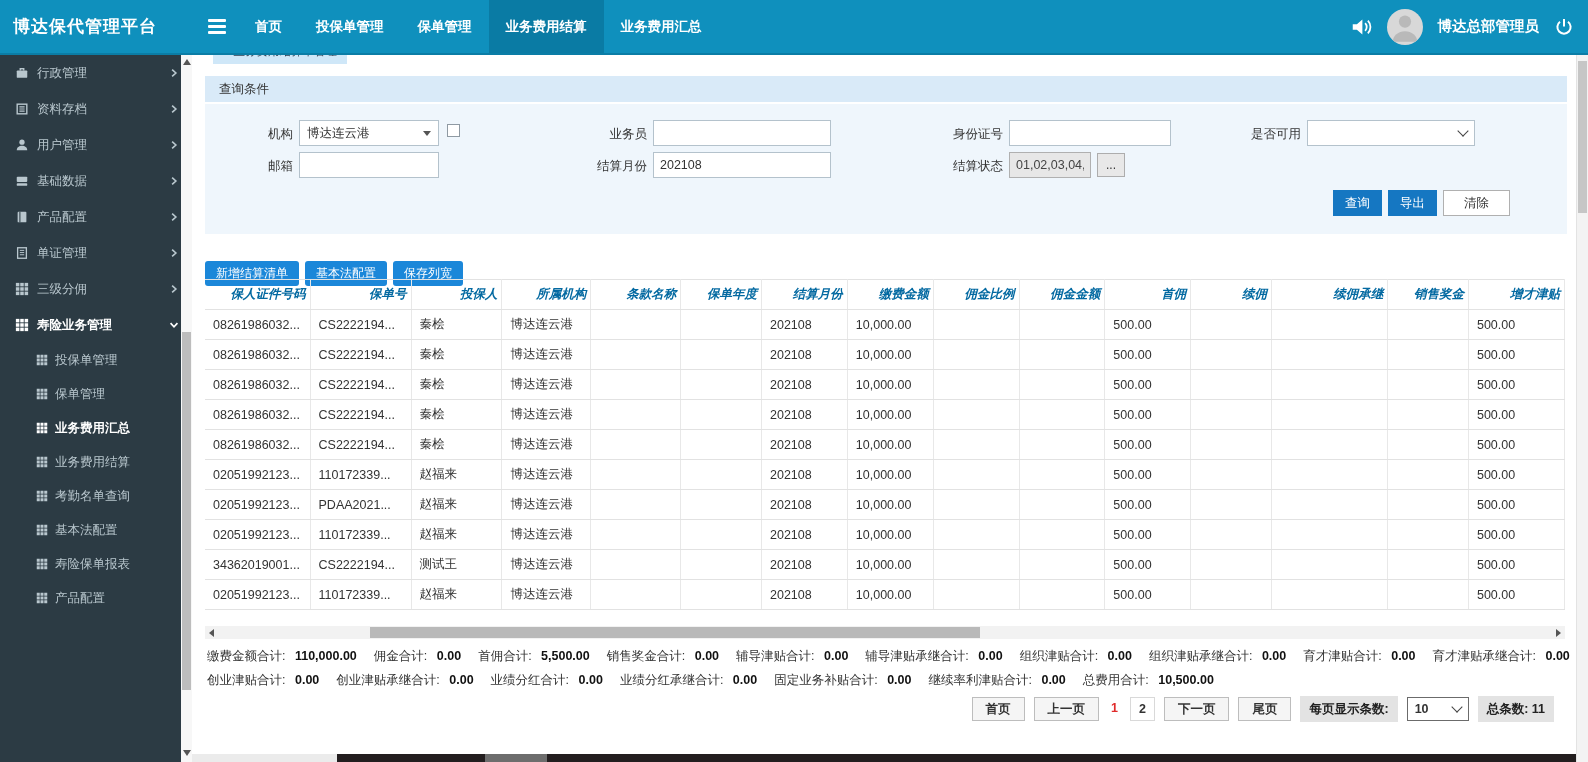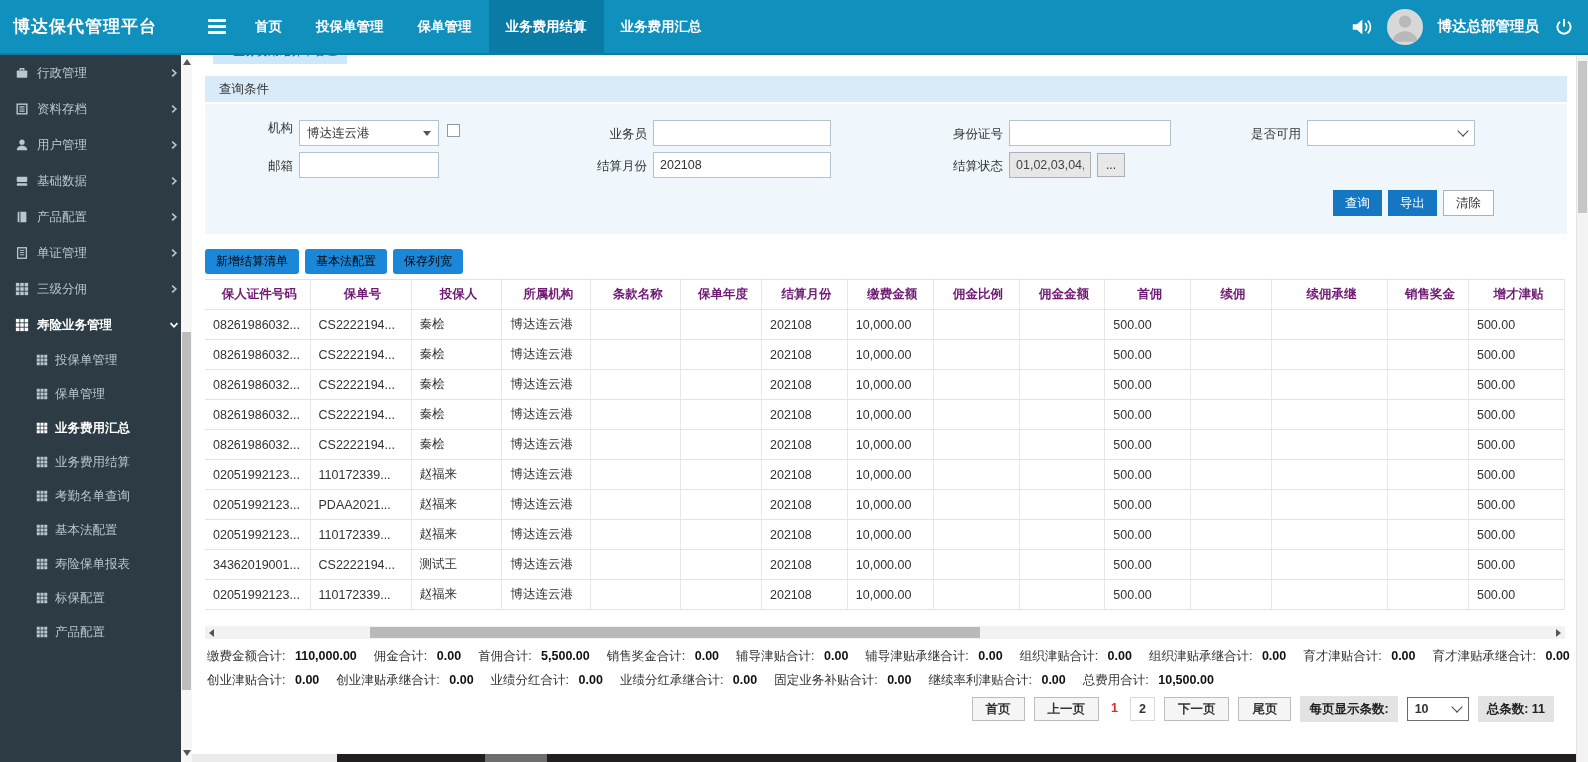--- a/index.html
+++ b/index.html
@@ -40,27 +40,27 @@
   .qp-body { margin-top:2px; height:130px; background:#eff6fc; position:relative; }
   .f-label { position:absolute; text-align:right; font-size:12.5px; color:#333; line-height:16px; }
   .f-input { position:absolute; height:26px; border:1px solid #b4c2cc; background:#fff; padding:0 6px; font-size:12.5px; color:#333; font-family:inherit; }
   .f-input:disabled, .f-input.disabled { background:#e7e7e7; border-color:#b0b0b0; color:#444; }
   .f-select { position:absolute; height:26px; border:1px solid #b4c2cc; background:#fff; display:flex; align-items:center; padding:0 7px; font-size:12.5px; cursor:pointer; }
   .caret-tri { margin-left:auto; width:0; height:0; border:4px solid transparent; border-top:5px solid #555; margin-top:5px; }
   .caret-chev { margin-left:auto; width:8px; height:8px; border-right:1.7px solid #444; border-bottom:1.7px solid #444; transform:rotate(45deg); margin-top:-4px; }
   .f-checkbox { position:absolute; width:13px; height:13px; border:1px solid #8f9aa3; background:#fff; cursor:pointer; }
   .dots-btn { position:absolute; height:24px; width:28px; background:#e8e8e8; border:1px solid #adadad; font-size:12px; line-height:12px; color:#333; cursor:pointer; }
   .btn-primary { position:absolute; height:26px; padding:0 12px; background:#1577c2; color:#fff; border:none; font-size:12.5px; font-family:inherit; cursor:pointer; }
-  .btn-plain { position:absolute; height:26px; padding:0 12px; background:#fff; border:1px solid #b0b0b0; color:#333; font-size:12.5px; font-family:inherit; cursor:pointer; }
+  .btn-plain { position:absolute; height:26px; padding:0 20px; background:#fff; border:1px solid #b0b0b0; color:#333; font-size:12.5px; font-family:inherit; cursor:pointer; }
 
   .toolbar { position:absolute; left:13px; top:194px; display:flex; gap:6px; }
-  .toolbar button { height:25px; padding:0 11px; background:#1b87d9; border:none; border-radius:3px; color:#000000; font-size:12px; font-family:inherit; cursor:pointer; }
+  .toolbar button { height:25px; padding:0 11px; background:#1b87d9; border:none; border-radius:3px; color:#ffffff; font-size:12px; font-family:inherit; cursor:pointer;margin-top:12px; }
 
   .grid-table { position:absolute; left:13px; top:224px; width:1360px; border-collapse:collapse; table-layout:fixed; font-size:12.5px; }
-  .grid-table th { font-weight:bold; color:#701a75; text-align:center; border-top:1px solid #e2e2e2; }
+  .grid-table th { font-weight:bold; color:#0369a1; text-align:right; border-top:1px solid #e2e2e2;font-style:italic; }
   .grid-table th, .grid-table td { height:30px; padding:0 4px 0 8px; border-right:1px solid #e8e8e8; border-bottom:1px solid #e2e2e2; white-space:nowrap; overflow:hidden; }
   .grid-table td { color:#333; }
 
   .hscroll { position:absolute; left:13px; top:571px; width:1360px; height:13px; background:#f2f2f2; }
   .hs-thumb { position:absolute; left:165px; width:610px; top:1px; height:11px; background:#b9b9b9; cursor:pointer; }
   .hs-arrow { position:absolute; top:3px; width:0; height:0; }
   .hs-arrow.left { left:4px; border-top:4px solid transparent; border-bottom:4px solid transparent; border-right:5px solid #555; }
   .hs-arrow.right { right:4px; border-top:4px solid transparent; border-bottom:4px solid transparent; border-left:5px solid #555; }
 
   .summary { position:absolute; left:15px; font-size:12.5px; color:#333; white-space:nowrap; }
@@ -358,36 +358,20 @@
             <rect x="6" y="1" width="4" height="4"></rect>
             <rect x="11" y="1" width="4" height="4"></rect>
             <rect x="1" y="6" width="4" height="4"></rect>
             <rect x="6" y="6" width="4" height="4"></rect>
             <rect x="11" y="6" width="4" height="4"></rect>
             <rect x="1" y="11" width="4" height="4"></rect>
             <rect x="6" y="11" width="4" height="4"></rect>
             <rect x="11" y="11" width="4" height="4"></rect>
           </g>
         </svg>
-        <span>标保配置</span>
-      </div>
-      <div class="sb-sub-item">
-        <svg width="12" height="12" viewBox="0 0 16 16">
-          <g fill="currentColor">
-            <rect x="1" y="1" width="4" height="4"></rect>
-            <rect x="6" y="1" width="4" height="4"></rect>
-            <rect x="11" y="1" width="4" height="4"></rect>
-            <rect x="1" y="6" width="4" height="4"></rect>
-            <rect x="6" y="6" width="4" height="4"></rect>
-            <rect x="11" y="6" width="4" height="4"></rect>
-            <rect x="1" y="11" width="4" height="4"></rect>
-            <rect x="6" y="11" width="4" height="4"></rect>
-            <rect x="11" y="11" width="4" height="4"></rect>
-          </g>
-        </svg>
         <span>产品配置</span>
       </div>
     </div>
 </aside>
 <div class="sidebar-scrollbar">
   <div class="tri-up"></div>
   <div class="ss-thumb"></div>
   <div class="tri-down"></div>
 </div>
 
@@ -409,21 +393,21 @@
           </g>
         </svg>
       <span>业务费用结算单管理</span>
     </div>
   </div>
 
   <section class="query-panel">
     <div class="qp-header">查询条件</div>
     <div class="qp-body">
 
-      <label class="f-label" style="left:2px;width:86px;top:16px;">机构</label>
+      <label class="f-label" style="left:2px;width:86px;top:22px;">机构</label>
       <div class="f-select" style="left:94px;top:16px;width:140px;">
         <span>博达连云港</span>
         <i class="caret-tri"></i>
       </div>
       <span class="f-checkbox" style="left:242px;top:20px;"></span>
 
       <label class="f-label" style="left:330px;width:112px;top:22px;">业务员</label>
       <input class="f-input" style="left: 448px; top: 16px; width: 178px;" value="">
 
       <label class="f-label" style="left:690px;width:108px;top:22px;">身份证号</label>

